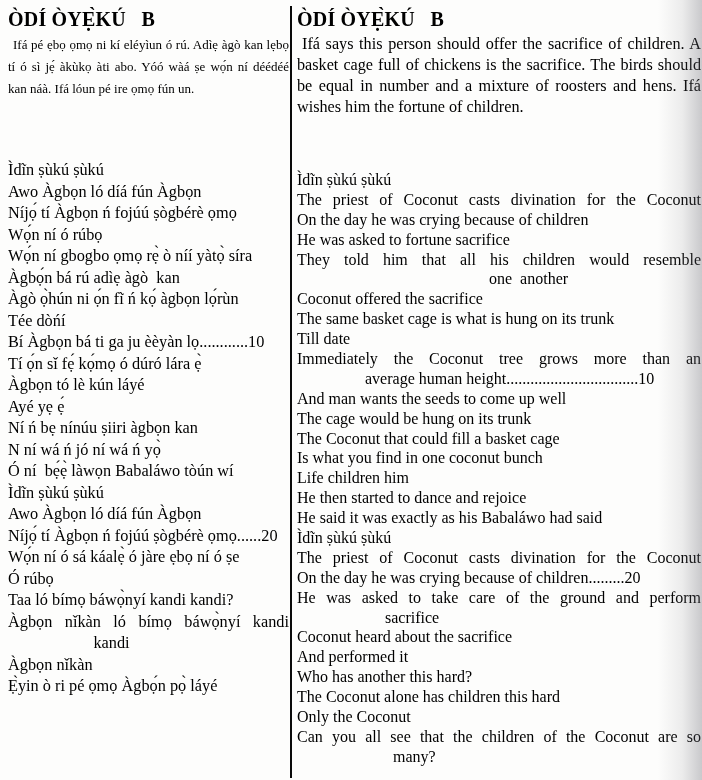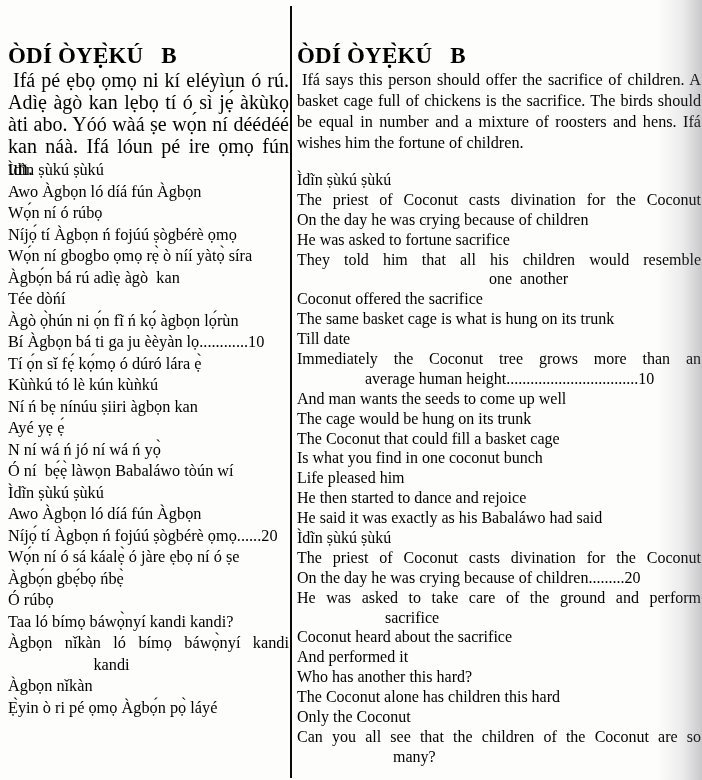--- a/index.html
+++ b/index.html
@@ -8,23 +8,23 @@
     background:#fdfdfc;color:#000;
     font-family:"Liberation Serif","DejaVu Serif",serif;
   }
   .page{position:absolute;inset:0;}
   .divider{position:absolute;left:290px;top:6px;width:2px;height:772px;background:#0a0a0a;}
   .edge-shadow{position:absolute;top:0;right:0;width:44px;height:780px;
     background:linear-gradient(to right, rgba(110,110,118,0) 0%, rgba(110,110,118,0.12) 55%, rgba(100,100,110,0.34) 100%);}
   .col{position:absolute;top:8px;}
   .col.left{left:8px;width:281px;}
   .col.right{left:297px;width:404px;}
-  .heading{font-weight:bold;font-size:23px;line-height:23px;white-space:pre;letter-spacing:0.2px;margin-top:36px;}
+  .heading{font-weight:bold;font-size:20px;line-height:23px;white-space:pre;letter-spacing:0.2px;}
   .intro{margin-top:3px;text-align:justify;}
-  .col.left .intro{font-size:20px;line-height:21.9px;text-indent:5px;}
+  .col.left .intro{font-size:13px;line-height:21.9px;text-indent:5px;}
   .col.right .intro{font-size:16.2px;line-height:21px;text-indent:5px;}
   .verse{position:absolute;}
   .verse.left-verse{left:8px;top:159px;width:281px;font-size:16.3px;}
   .verse.left-verse .vline{line-height:21.5px;height:21.5px;}
   .verse.right-verse{left:297px;top:170px;width:404px;font-size:16px;}
   .verse.right-verse .vline{line-height:19.9px;height:19.9px;}
   .vline{white-space:pre;}
   .vline.j{white-space:normal;text-align:justify;text-align-last:justify;}
 </style>
 </head>
@@ -35,38 +35,37 @@
   <div class="divider"></div>
 
   <div class="col left">
     <div class="heading">ÒDÍ ÒYẸ̀KÚ   B</div>
     <div class="intro">Ifá pé ẹbọ ọmọ ni kí eléyìun ó rú. Adìẹ àgò kan lẹbọ tí ó sì jẹ́ àkùkọ àti abo. Yóó wàá ṣe wọ́n ní déédéé kan náà. Ifá lóun pé ire ọmọ fún un.</div>
   </div>
 
   <div class="verse left-verse">
       <div class="vline">Ìdĩn ṣùkú ṣùkú</div>
       <div class="vline">Awo Àgbọn ló díá fún Àgbọn</div>
+      <div class="vline">Níjọ́ tí Àgbọn ń fojúú ṣògbérè ọmọ</div>
       <div class="vline">Wọ́n ní ó rúbọ</div>
-      <div class="vline">Níjọ́ tí Àgbọn ń fojúú ṣògbérè ọmọ</div>
       <div class="vline">Wọ́n ní gbogbo ọmọ rẹ̀ ò níí yàtọ̀ síra</div>
       <div class="vline">Àgbọ́n bá rú adìẹ àgò  kan</div>
+      <div class="vline">Àgò ọ̀hún ni ọ́n fĩ ń kọ́ àgbọn lọ́rùn</div>
       <div class="vline">Tée dòńí</div>
-      <div class="vline">Àgò ọ̀hún ni ọ́n fĩ ń kọ́ àgbọn lọ́rùn</div>
       <div class="vline">Bí Àgbọn bá ti ga ju èèyàn lọ............10</div>
       <div class="vline">Tí ọ́n sǐ fẹ́ kọ́mọ ó dúró lára ẹ̀</div>
-      <div class="vline">Kùǹkú tó lè kún kùǹkú</div>
+      <div class="vline">Àgbọn tó lè kún láyé</div>
+      <div class="vline">Ayé yẹ ẹ́</div>
       <div class="vline">Ní ń bẹ nínúu ṣiiri àgbọn kan</div>
-      <div class="vline">Ayé yẹ ẹ́</div>
       <div class="vline">N ní wá ń jó ní wá ń yọ̀</div>
       <div class="vline">Ó ní  bẹ́ẹ̀ làwọn Babaláwo tòún wí</div>
       <div class="vline">Ìdĩn ṣùkú ṣùkú</div>
       <div class="vline">Awo Àgbọn ló díá fún Àgbọn</div>
       <div class="vline">Níjọ́ tí Àgbọn ń fojúú ṣògbérè ọmọ......20</div>
       <div class="vline">Wọ́n ní ó sá káalẹ̀ ó jàre ẹbọ ní ó ṣe</div>
-      <div class="vline">Àgbọ́n gbẹ́bọ ńbẹ̀</div>
       <div class="vline">Ó rúbọ</div>
       <div class="vline">Taa ló bímọ báwọ̀nyí kandi kandi?</div>
       <div class="vline j">Àgbọn nǐkàn ló bímọ báwọ̀nyí kandi</div>
       <div class="vline">                     kandi</div>
       <div class="vline">Àgbọn nǐkàn</div>
       <div class="vline">Ẹ̀yin ò ri pé ọmọ Àgbọ́n pọ̀ láyé</div>
     </div>
 
   <div class="col right">
     <div class="heading">ÒDÍ ÒYẸ̀KÚ   B</div>
@@ -82,21 +81,21 @@
       <div class="vline">                                                one  another</div>
       <div class="vline">Coconut offered the sacrifice</div>
       <div class="vline">The same basket cage is what is hung on its trunk</div>
       <div class="vline">Till date</div>
       <div class="vline j">Immediately the Coconut tree grows more than an</div>
       <div class="vline">                 average human height.................................10</div>
       <div class="vline">And man wants the seeds to come up well</div>
       <div class="vline">The cage would be hung on its trunk</div>
       <div class="vline">The Coconut that could fill a basket cage</div>
       <div class="vline">Is what you find in one coconut bunch</div>
-      <div class="vline">Life pleased him</div>
+      <div class="vline">Life children him</div>
       <div class="vline">He then started to dance and rejoice</div>
       <div class="vline">He said it was exactly as his Babaláwo had said</div>
       <div class="vline">Ìdĩn ṣùkú ṣùkú</div>
       <div class="vline j">The priest of Coconut casts divination for the Coconut</div>
       <div class="vline">On the day he was crying because of children.........20</div>
       <div class="vline j">He was asked to take care of the ground and perform</div>
       <div class="vline">                      sacrifice</div>
       <div class="vline">Coconut heard about the sacrifice</div>
       <div class="vline">And performed it</div>
       <div class="vline">Who has another this hard?</div>

